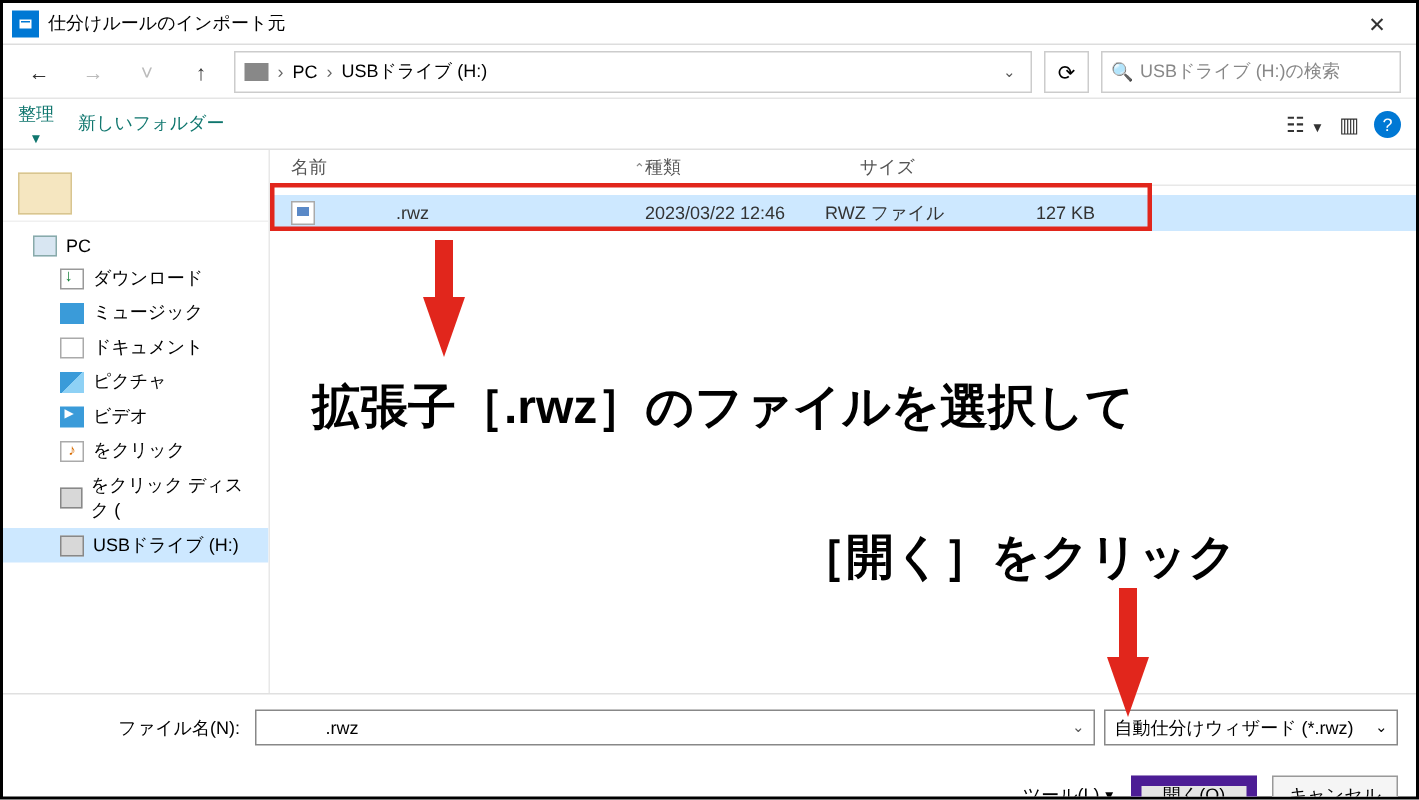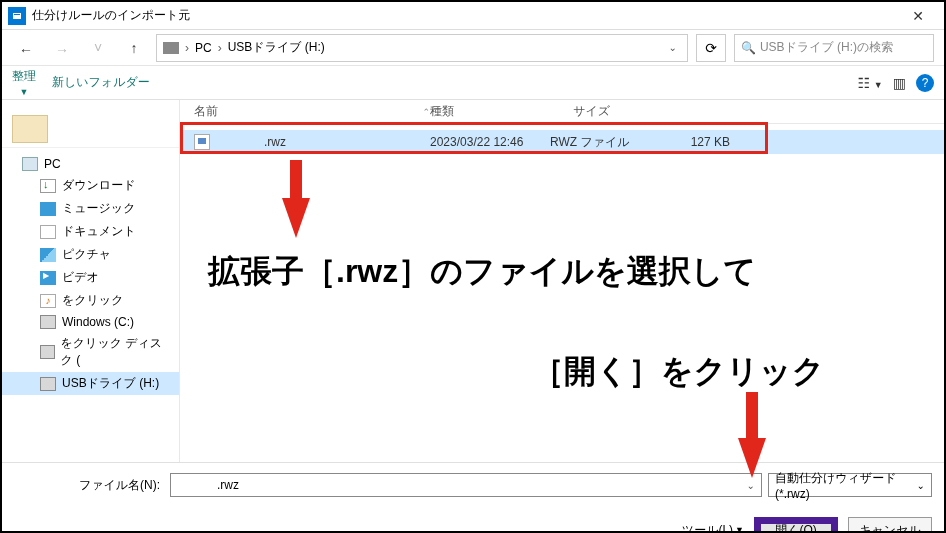--- a/index.html
+++ b/index.html
@@ -75,21 +75,21 @@
   .arrow-down { position:absolute; width:0; height:0; border-left:14px solid transparent; border-right:14px solid transparent; border-top:40px solid #e1261c; }
   .arrow-tail { position:absolute; width:12px; background:#e1261c; }
   .anno-text { position:absolute; color:#000; font-weight:700; font-size:32px; white-space:nowrap; }
 
   
   .bottom { border-top:1px solid #e0e0e0; padding:10px 12px; font-size:12px; }
   .row1 { display:flex; align-items:center; gap:6px; margin-bottom:20px; }
   .lbl-filename { width:150px; text-align:right; padding-right:4px; }
   .filename-input { flex:1; height:24px; border:1px solid #888; padding:0 6px; display:flex; align-items:center; font-size:12px; }
   .fname-caret { margin-left:auto; font-size:10px; color:#555; }
-  .filetype-select { width:164px; height:24px; border:1px solid #888; padding:0 6px; display:flex; align-items:center; justify-content:space-between; font-size:12px; }
+  .filetype-select { width:196px; height:24px; border:1px solid #888; padding:0 6px; display:flex; align-items:center; justify-content:space-between; font-size:12px; }
   .row2 { display:flex; align-items:center; justify-content:flex-end; gap:10px; }
   .tool-link { color:#000; display:flex; align-items:center; gap:2px; cursor:pointer; }
   .btn { min-width:84px; height:26px; border:1px solid #999; background:#f5f5f5; display:flex; align-items:center; justify-content:center; cursor:pointer; }
   .btn.open { border:7px solid #4c1d95; background:#e5e5e5; }
 
 </style>
 </head>
 <body>
 
 <div class="wrapper">
@@ -171,24 +171,20 @@
         <div class="tree-node child">
           <span class="tree-icon ic-vid"></span>
           <span>ビデオ</span>
         </div>
         <div class="tree-node child">
           <span class="tree-icon ic-music">♪</span>
           <span>をクリック</span>
         </div>
         <div class="tree-node child">
           <span class="tree-icon ic-drive"></span>
-          <span>Windows (C:)</span>
-        </div>
-        <div class="tree-node child">
-          <span class="tree-icon ic-drive"></span>
           <span>をクリック ディスク (</span>
         </div>
         <div class="tree-node child selected">
           <span class="tree-icon ic-drive"></span>
           <span>USBドライブ (H:)</span>
         </div>
       </div>
     </div>
 
     <div class="filelist">

